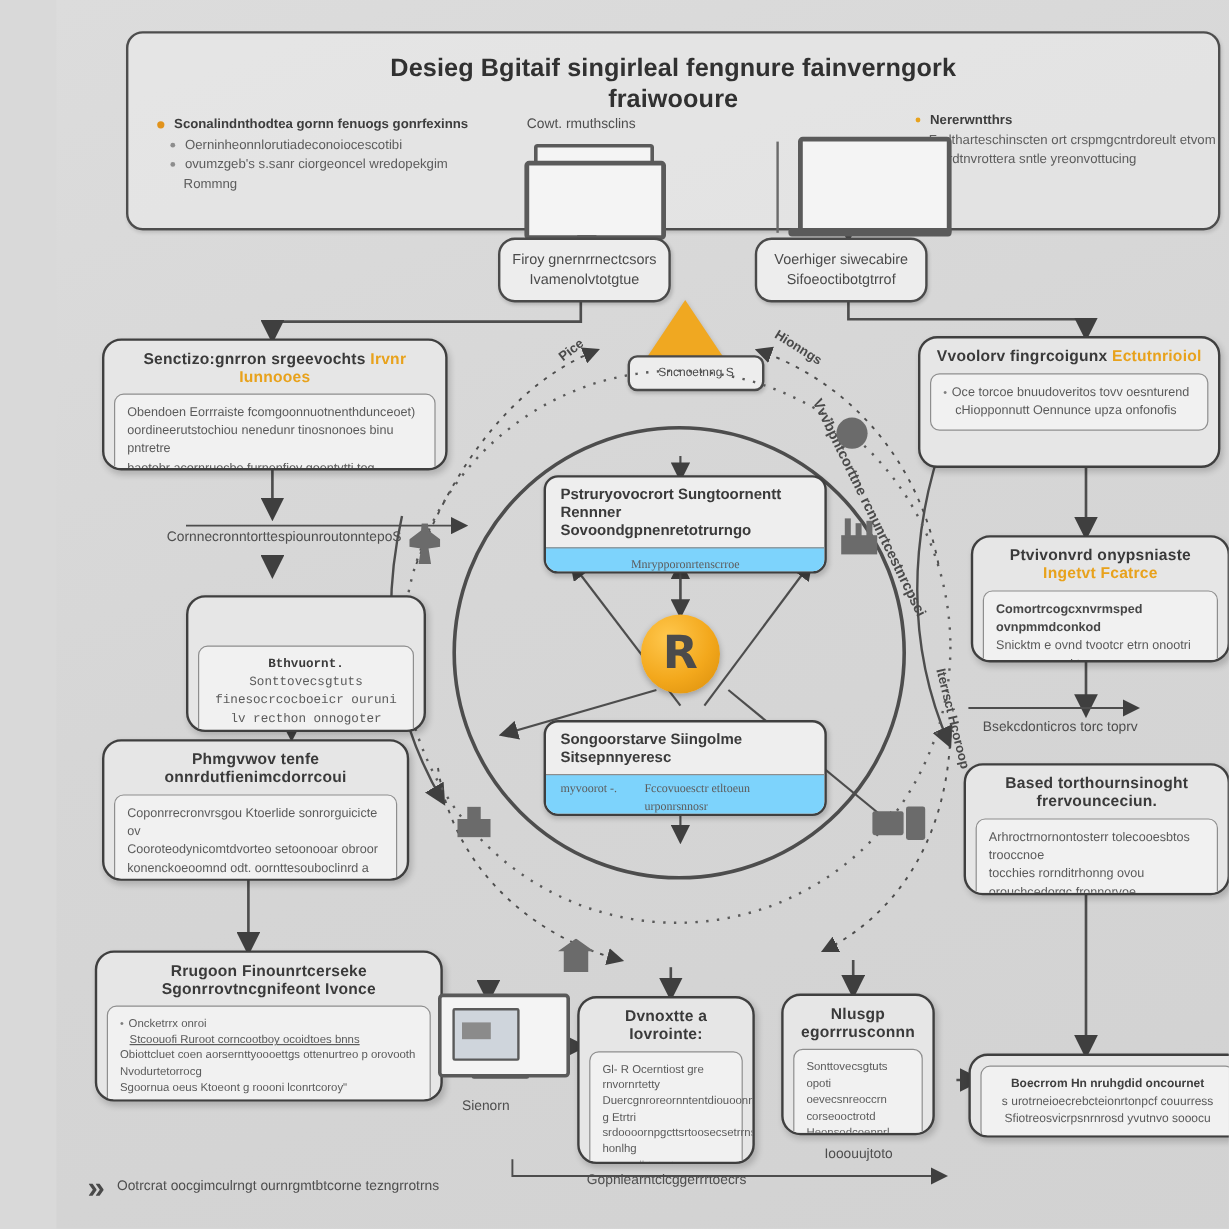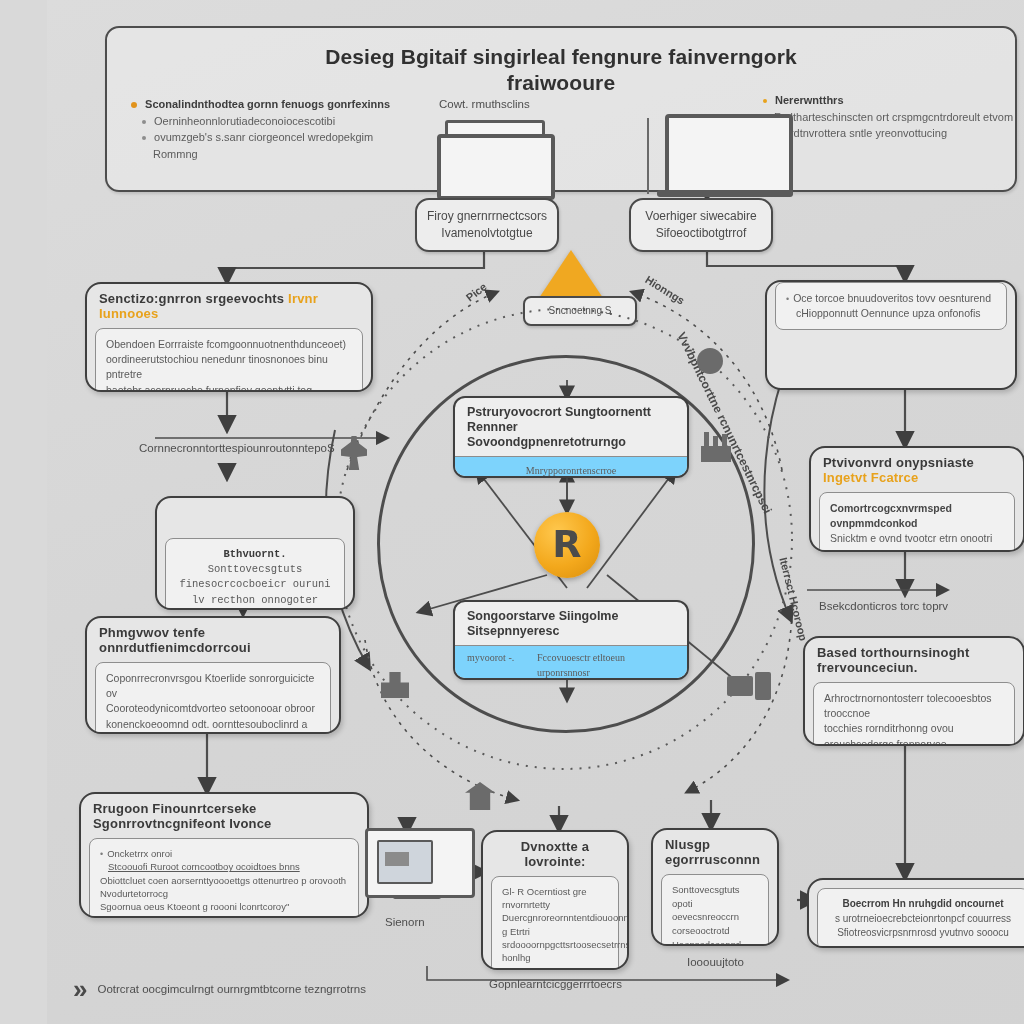--- a/index.html
+++ b/index.html
@@ -16,21 +16,21 @@
     background:rgba(236,236,236,.55);
     box-shadow:1px 2px 3px rgba(0,0,0,.12);
   }
   .card{
     position:absolute;border:2.5px solid #3f3f3f;border-radius:16px;
     background:#e6e6e6;box-shadow:2px 3px 5px rgba(0,0,0,.18);
     padding:0;overflow:hidden;
   }
   .card .hd{
     font-size:13px;font-weight:bold;color:#3a3a3a;
-    padding:8px 12px 6px 12px;letter-spacing:.2px;line-height:1.15;
+    padding:8px 12px 6px 12px;letter-spacing:.2px;line-height:1.15;text-align:center;
   }
   .card .hd .hl{color:#e8a21c;}
   .card .bd{
     margin:0 8px 8px 8px;border:1.6px solid #8e8e8e;border-radius:8px;
     background:#f1f1f1;padding:8px 10px;
     font-size:10.5px;line-height:1.45;color:#5a5a5a;
   }
   .card .bd .li{display:block;}
   .card .bd .li::before{content:"\2022";color:#7d7d7d;margin-right:4px;font-size:9px;}
   .card .bd .plain{display:block;}
@@ -316,20 +316,24 @@
     <div class="bd" style="font-size:9.5px;line-height:1.4;">
       <span class="li">Oncketrrx onroi</span>
       <span class="plain" style="padding-left:8px;text-decoration:underline;">Stcoouofi Ruroot corncootboy ocoidtoes bnns</span>
       <span class="plain">Obiottcluet coen aorsernttyoooettgs ottenurtreo p orovooth Nvodurtetorrocg</span>
       <span class="plain">Sgoornua oeus Ktoeont g roooni lconrtcoroy"</span>
       <span class="plain" style="margin-top:4px;">cHiopponnutt Sureotn rmresoetckuntdrgoetlve Cionsoenogmtcrte</span>
     </div>
   </div>
 
   <div class="card" style="left:718px;top:280px;width:248px;height:106px;">
+    <div class="hd">
+      <span>Vvoolorv fingrcoigunx</span>
+      <span class="hl">Ectutnrioiol</span>
+    </div>
     <div class="bd">
       <span class="li">Oce torcoe bnuudoveritos tovv oesnturend</span>
       <span class="plain" style="padding-left:10px;">cHiopponnutt Oennunce upza onfonofis</span>
     </div>
   </div>
 
   <div class="card" style="left:762px;top:446px;width:212px;height:102px;">
     <div class="hd">
       <span>Ptvivonvrd onypsniaste</span>
       <span class="hl">Ingetvt Fcatrce</span>

